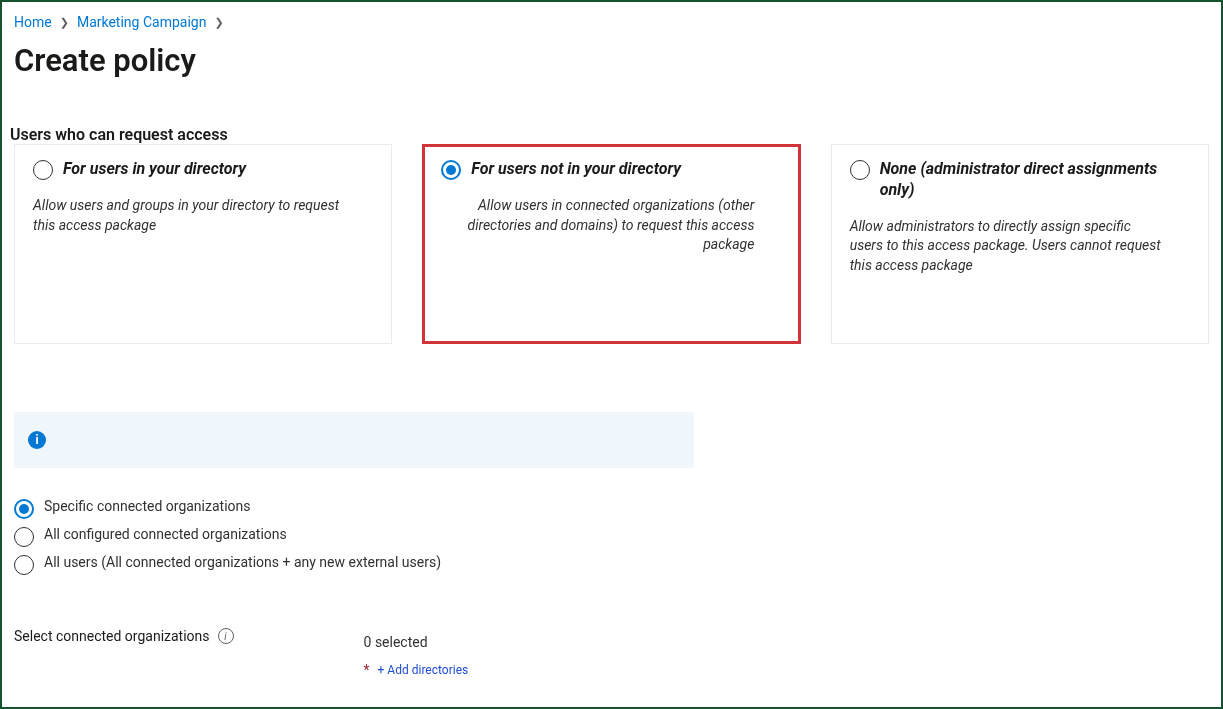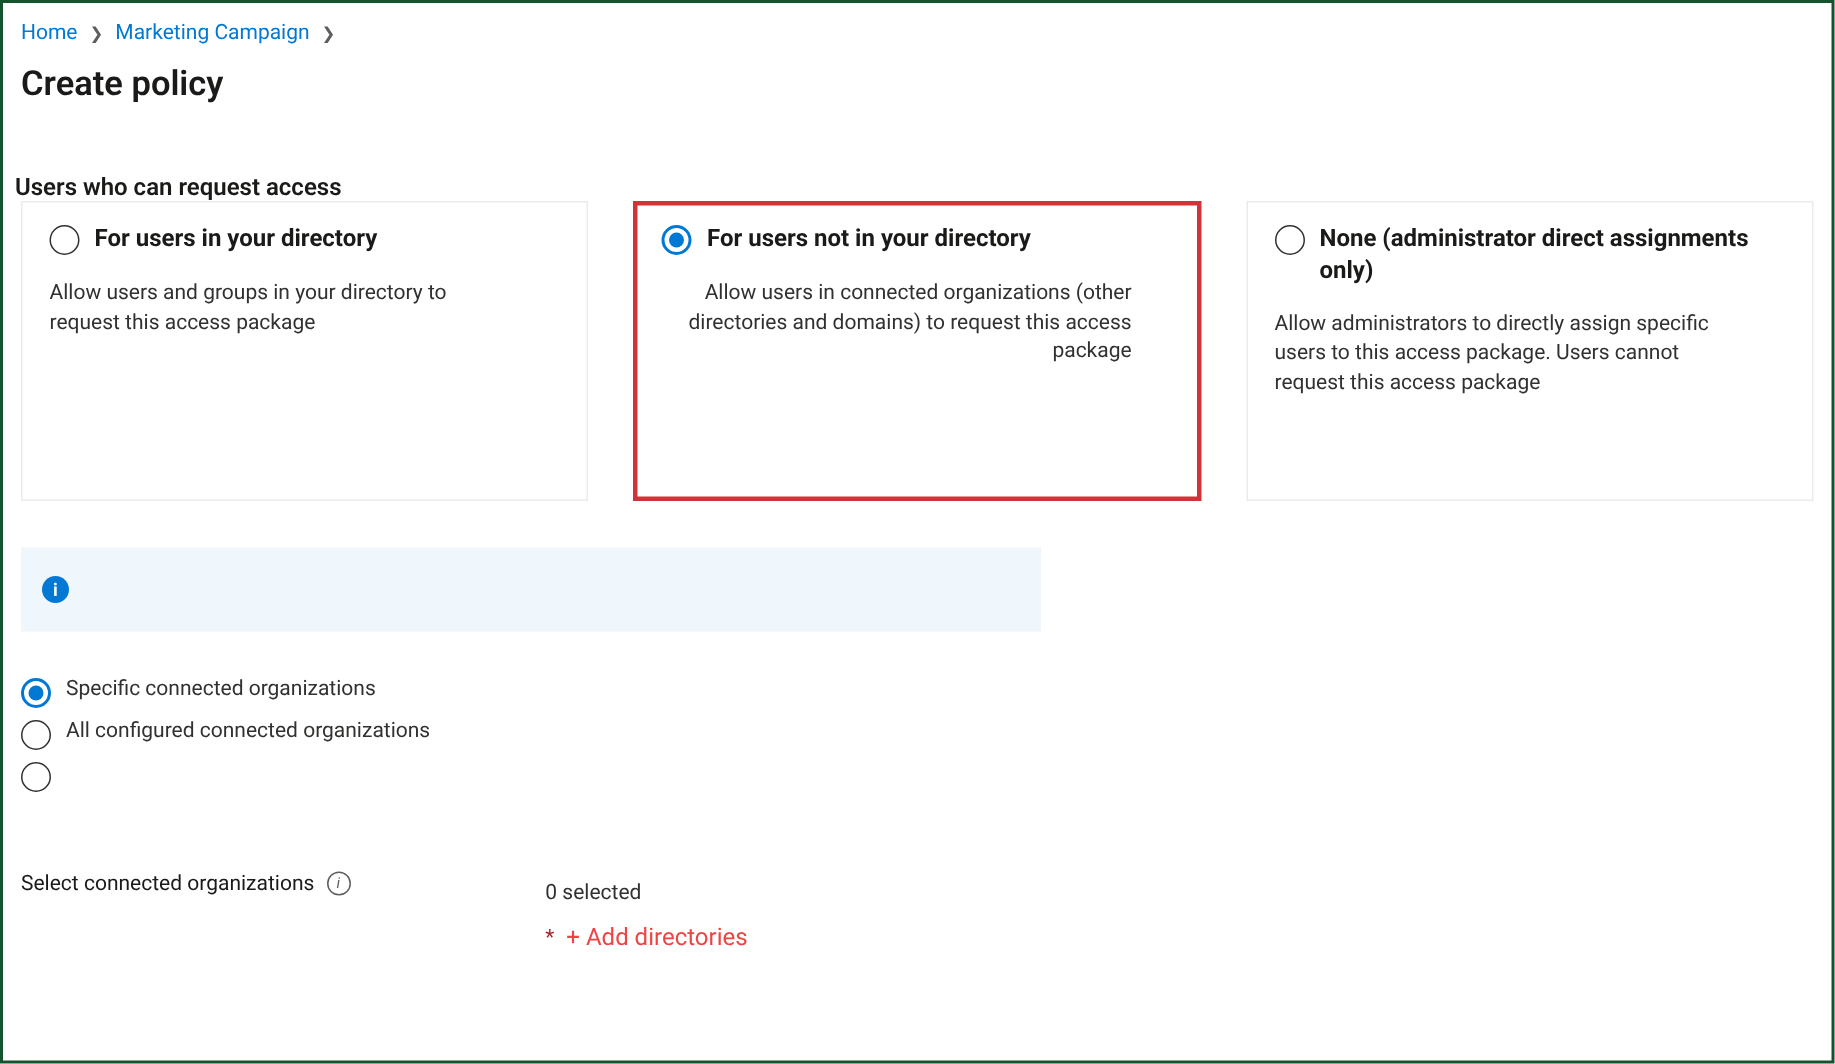--- a/index.html
+++ b/index.html
@@ -19,36 +19,37 @@
   .breadcrumb {
     display: flex;
     align-items: center;
     gap: 6px;
     font-size: 14px;
     height: 24px;
   }
   .breadcrumb a { color: #0078d4; text-decoration: none; }
   .chev { color: #605e5c; font-size: 11px; padding: 0 2px; }
   h1.page-title {
-    font-size: 23px;
+    font-size: 31px;
     font-weight: 600;
     color: #1b1a19;
     margin-top: 8px;
     margin-bottom: 46px;
   }
   .section-heading {
     font-size: 16px;
     font-weight: 600;
     color: #1b1a19;
     margin-left: -4px;
   }
   .cards {
     display: flex;
     gap: 30px;
-    margin-bottom: 31px;
+    margin-bottom: 68px;
+    font-style: italic;
   }
   .card {
     flex: 1;
     border: 1px solid #edebe9;
     padding: 14px 18px 18px 18px;
     min-height: 200px;
     background: #fff;
     cursor: pointer;
   }
   .card.selected-wrap {
@@ -144,21 +145,21 @@
   .selected-count {
     font-size: 14px;
     color: #323130;
     height: 40px;
     display:flex; align-items:center;
   }
   .add-line {
     display: flex; align-items: center; gap: 8px;
   }
   .required { color: #a4262c; font-size: 14px; }
-  .add-link { color: #ef4444; font-size: 16px; text-decoration: none; }
+  .add-link { color: #1d4ed8; font-size: 12px; text-decoration: none; }
 </style>
 </head>
 <body>
 
 <div class="page">
 
   <nav class="breadcrumb">
     <a href="#">Home</a>
     <span class="chev">❯</span>
     <a href="#">Marketing Campaign</a>
@@ -205,20 +206,21 @@
     <div class="v-radio">
       <div class="radio checked"></div>
       <span>Specific connected organizations</span>
     </div>
     <div class="v-radio">
       <div class="radio"></div>
       <span>All configured connected organizations</span>
     </div>
     <div class="v-radio">
       <div class="radio"></div>
+      <span>All users (All connected organizations + any new external users)</span>
     </div>
   </div>
 
   <div class="row-2col">
     <div class="label-with-info">
       <span>Select connected organizations</span>
       <span class="info-outline">i</span>
     </div>
     <div class="sel-col">
       <div class="selected-count">0 selected</div>

